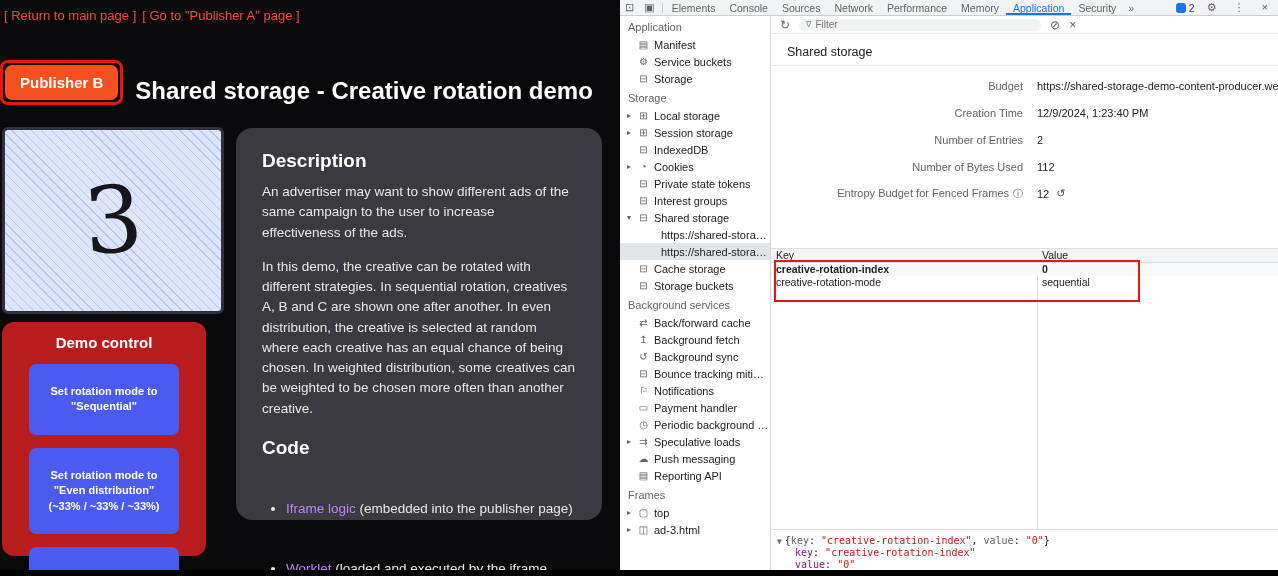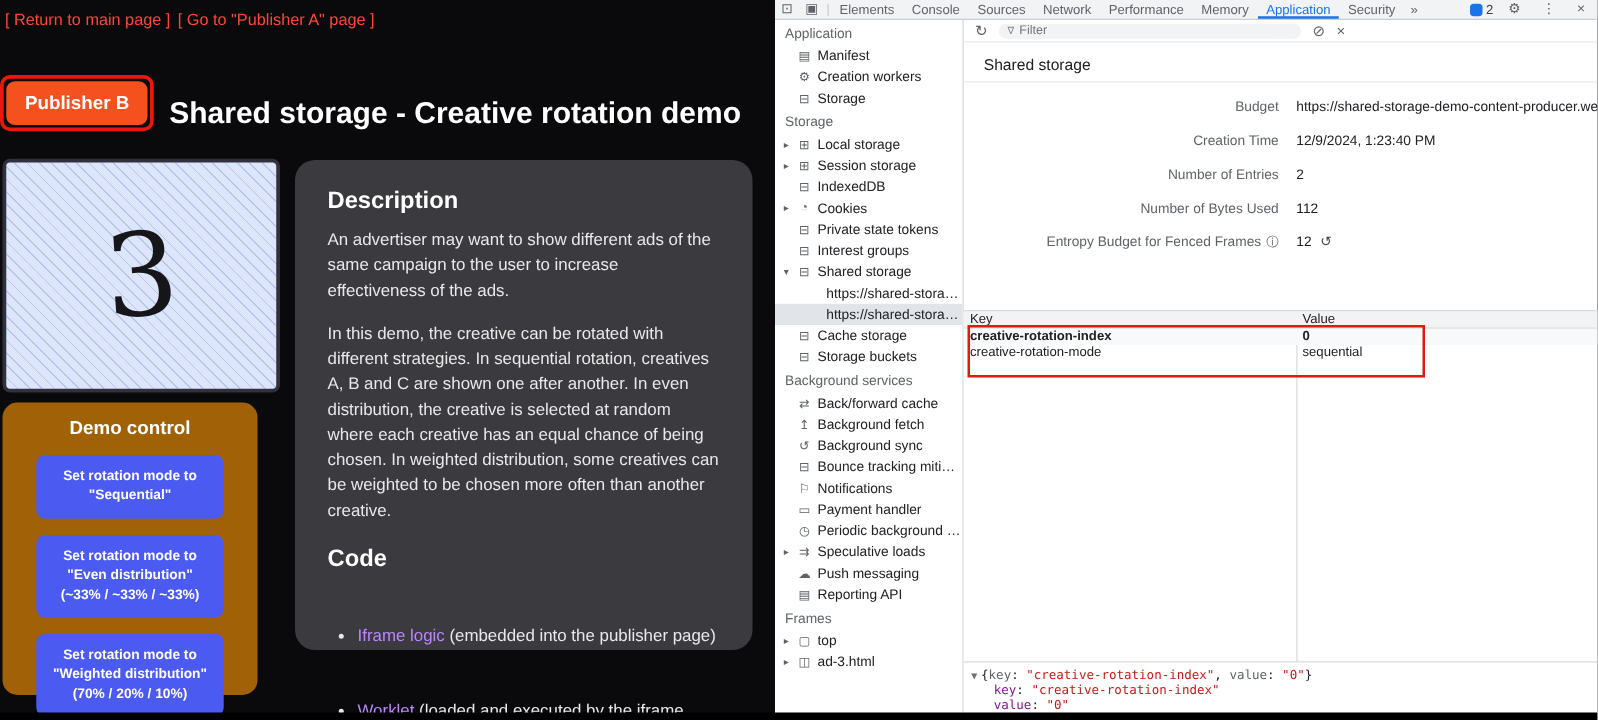--- a/index.html
+++ b/index.html
@@ -16,25 +16,25 @@
   .publisher-btn{background:#f4511e;color:#fff;font-weight:bold;font-size:15px;padding:9px 15px;
                  border-radius:7px;border:none;font-family:inherit;}
   .page-title{font-size:24px;font-weight:bold;margin:0 0 0 12px;color:#fff;white-space:nowrap;}
 
   .creative{position:absolute;left:2px;top:127px;width:216px;height:181px;border:3px solid #31303e;
             border-radius:6px;display:flex;align-items:center;justify-content:center;
             background:#dce5fa;
             background-image:repeating-linear-gradient(45deg,rgba(255,255,255,0) 0 6px,rgba(118,146,218,.38) 6px 7px);}
   .creative-num{font-family:"DejaVu Serif",serif;font-size:92px;color:#15151a;transform:rotate(-4deg);line-height:1;}
 
-  .demo-panel{position:absolute;left:2px;top:322px;width:204px;height:234px;background:#a16207;border-radius:12px;}
+  .demo-panel{position:absolute;left:2px;top:322px;width:204px;height:234px;background:#b91c1c;border-radius:12px;}
   .demo-title{text-align:center;font-weight:bold;font-size:15px;padding-top:12px;color:#fff;}
   .demo-btns{display:flex;flex-direction:column;align-items:center;gap:13px;margin-top:13px;}
   .demo-btn{background:#4b5af1;color:#fff;font-weight:bold;font-size:11px;line-height:1.4;text-align:center;
-            border:none;border-radius:7px;padding:10px 10px;white-space:pre-line;font-family:inherit;min-width:150px;}
+            border:none;border-radius:7px;padding:20px 10px;white-space:pre-line;font-family:inherit;min-width:150px;}
 
   .desc-panel{position:absolute;left:236px;top:128px;width:366px;height:392px;background:#3a3a3f;border-radius:16px;
               padding:22px 26px;box-sizing:border-box;color:#e9e9e9;}
   .desc-h{font-size:19px;font-weight:bold;color:#fff;margin:0 0 10px;}
   .code-h{margin-top:18px;}
   .desc-p{font-size:13.5px;line-height:1.5;margin:0 0 14px;}
   .code-list{margin:6px 0 0;padding-left:24px;font-size:13.5px;line-height:1.5;}
   .code-item{margin-bottom:2px;margin-top:40px;}
   .code-link{color:#bb86fc;}
 
@@ -172,21 +172,21 @@
   <div class="dt-sidebar" id="sidebar" data-interactable="false">
       <div class="ts-header" data-interactable="false">Application</div>
       <div class="tree-item" data-interactable="true">
         <span class="tw-arrow" data-interactable="false"></span>
         <span class="tw-icon" data-interactable="false">▤</span>
         <span class="tw-label" data-interactable="false">Manifest</span>
       </div>
       <div class="tree-item" data-interactable="true">
         <span class="tw-arrow" data-interactable="false"></span>
         <span class="tw-icon" data-interactable="false">⚙</span>
-        <span class="tw-label" data-interactable="false">Creation workers</span>
+        <span class="tw-label" data-interactable="false">Service buckets</span>
       </div>
       <div class="tree-item" data-interactable="true">
         <span class="tw-arrow" data-interactable="false"></span>
         <span class="tw-icon" data-interactable="false">⊟</span>
         <span class="tw-label" data-interactable="false">Storage</span>
       </div>
       <div class="ts-header" data-interactable="false">Storage</div>
       <div class="tree-item" data-interactable="true">
         <span class="tw-arrow" data-interactable="true">▸</span>
         <span class="tw-icon" data-interactable="false">⊞</span>

